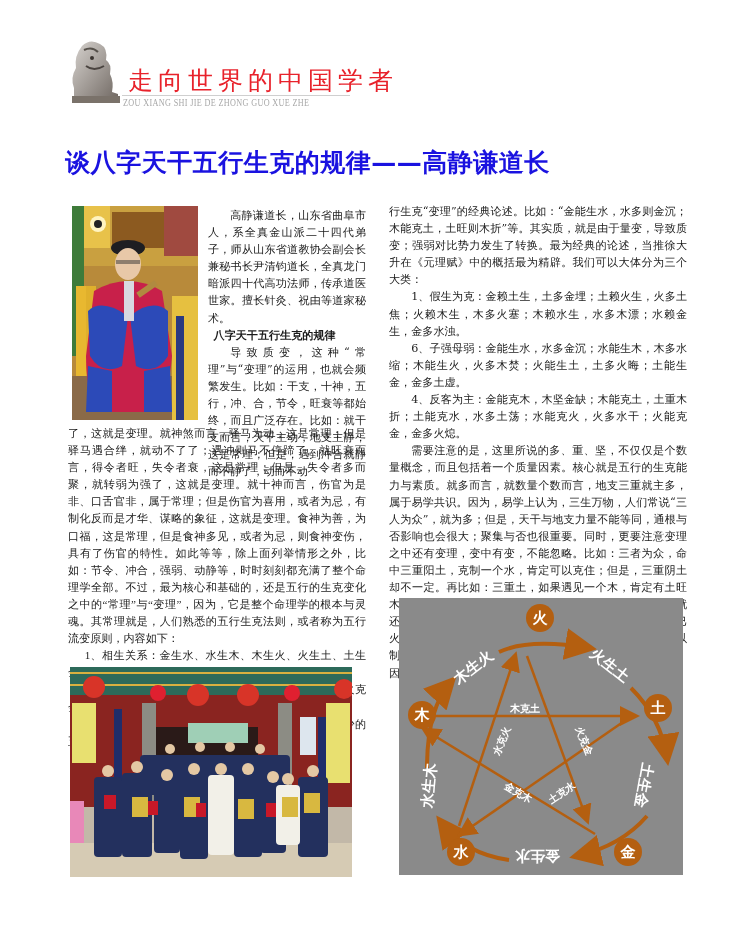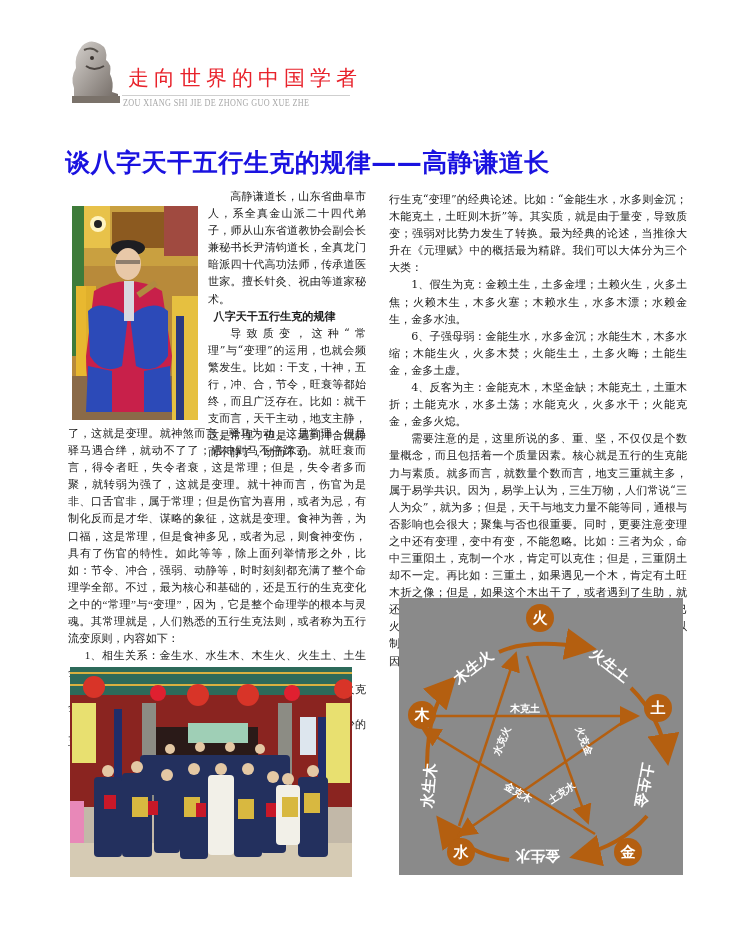--- a/index.html
+++ b/index.html
@@ -1,30 +1,30 @@
 <!DOCTYPE html>
 <html><head>
 <meta charset="utf-8">
 <style>
   html,body{margin:0;padding:0;background:#ffffff;}
   body{width:750px;height:937px;position:relative;overflow:hidden;font-family:"DejaVu Serif","Liberation Serif",serif;color:#1a1a1a;}
   .abs{position:absolute;}
   
   .lion{left:68px;top:38px;width:60px;height:66px;}
-  .brand-title{left:128px;top:64px;font-size:21px;letter-spacing:5px;color:#e8222b;font-family:"DejaVu Sans","Liberation Sans",sans-serif;white-space:nowrap;}
+  .brand-title{left:128px;top:64px;font-size:25px;letter-spacing:5px;color:#e8222b;font-family:"DejaVu Sans","Liberation Sans",sans-serif;white-space:nowrap;}
   .brand-rule{left:122px;top:95px;width:228px;height:1px;background:#cfcfcf;}
   .brand-pinyin{left:123px;top:98px;font-size:9.5px;letter-spacing:0.4px;color:#a8a8a8;font-family:"Liberation Serif",serif;white-space:nowrap;transform:scaleX(0.86);transform-origin:left top;}
   .headline{left:0;width:615px;top:146px;text-align:center;font-size:25px;font-weight:bold;color:#1a12e0;font-family:"DejaVu Sans","Liberation Sans",sans-serif;letter-spacing:0.5px;white-space:nowrap;}
   
   .col{font-size:11.1px;line-height:17.1px;text-align:justify;}
   .col p{margin:0;}
   .ind{text-indent:2em;}
-  .left-top{left:208px;top:188px;width:158px;}
+  .left-top{left:208px;top:207px;width:158px;}
   .left-bottom{left:68px;top:425px;width:298px;font-family:Liberation Serif, serif;}
-  .right-col{left:389px;top:191px;width:298px;}
+  .right-col{left:389px;top:203px;width:298px;}
   .subhead{font-weight:bold;text-indent:0.5em;}
   .list-item{text-indent:1.5em;}
   
   .photo1{left:72px;top:206px;width:126px;height:214px;overflow:hidden;}
   .photo2{left:70px;top:667px;width:282px;height:210px;overflow:hidden;}
   .diagram{left:399px;top:598px;width:284px;height:277px;background:#8a8a8a;}
   .node{position:absolute;width:28px;height:28px;border-radius:50%;background:#b45f10;color:#fff;font-weight:bold;font-size:15px;display:flex;align-items:center;justify-content:center;font-family:"DejaVu Sans","Liberation Sans",sans-serif;}
   .dlabel{position:absolute;color:#fff;font-weight:bold;font-family:"DejaVu Sans","Liberation Sans",sans-serif;white-space:nowrap;}
   .dlabel.big{font-size:15px;}
   .dlabel.small{font-size:10px;}

